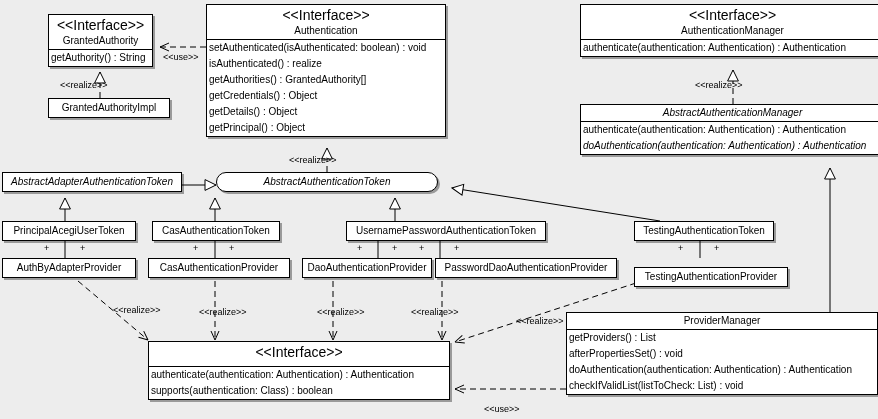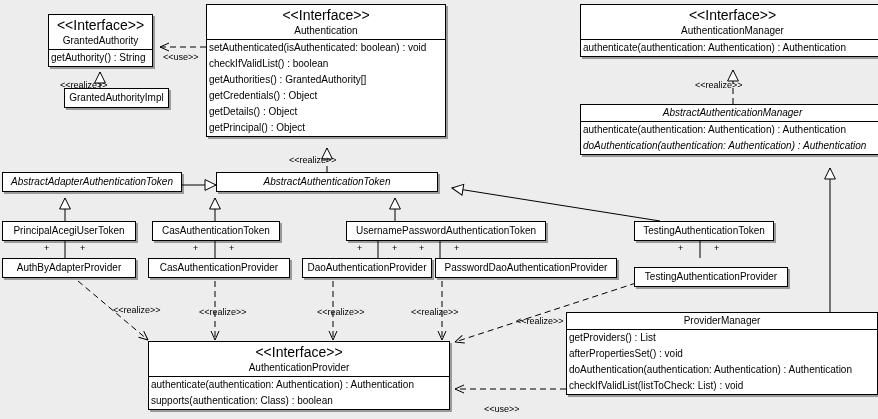--- a/index.html
+++ b/index.html
@@ -180,34 +180,34 @@
   <div class="node" style="left:48px; top:14px; width:105px;">
     <div class="nhead">
       <span class="stereo">&lt;&lt;Interface&gt;&gt;</span>
       <span class="cname">GrantedAuthority</span>
     </div>
     <div class="nbody">
       <div class="member">getAuthority() : String</div>
     </div>
   </div>
 
-  <div class="node simple" style="left:48px; top:88px; width:105px;margin-left:16px;">
+  <div class="node simple" style="left:48px; top:98px; width:122px;">
     <div class="nhead">
       <span class="cname">GrantedAuthorityImpl</span>
     </div>
   </div>
 
   <div class="node" style="left:206px; top:4px; width:240px;">
     <div class="nhead">
       <span class="stereo">&lt;&lt;Interface&gt;&gt;</span>
       <span class="cname">Authentication</span>
     </div>
     <div class="nbody">
       <div class="member">setAuthenticated(isAuthenticated: boolean) : void</div>
-      <div class="member">checkIfValidList() : boolean</div>
+      <div class="member">isAuthenticated() : realize</div>
       <div class="member">getAuthorities() : GrantedAuthority[]</div>
       <div class="member">getCredentials() : Object</div>
       <div class="member">getDetails() : Object</div>
       <div class="member">getPrincipal() : Object</div>
     </div>
   </div>
 
   <div class="node" style="left:580px; top:4px; width:305px;">
     <div class="nhead">
       <span class="stereo">&lt;&lt;Interface&gt;&gt;</span>
@@ -227,21 +227,21 @@
       <div class="member abstract">doAuthentication(authentication: Authentication) : Authentication</div>
     </div>
   </div>
 
   <div class="node simple" style="left:2px; top:172px; width:180px;">
     <div class="nhead">
       <span class="cname abstract">AbstractAdapterAuthenticationToken</span>
     </div>
   </div>
 
-  <div class="node simple" style="left:216px; top:172px; width:222px;">
+  <div class="node simple" style="left:216px; top:172px; width:222px;border-radius:10px;">
     <div class="nhead">
       <span class="cname abstract">AbstractAuthenticationToken</span>
     </div>
   </div>
 
   <div class="node simple" style="left:2px; top:221px; width:134px;">
     <div class="nhead">
       <span class="cname">PrincipalAcegiUserToken</span>
     </div>
   </div>
@@ -290,21 +290,20 @@
 
   <div class="node simple" style="left:634px; top:267px; width:154px;">
     <div class="nhead">
       <span class="cname">TestingAuthenticationProvider</span>
     </div>
   </div>
 
   <div class="node" style="left:148px; top:341px; width:302px;">
     <div class="nhead">
       <span class="stereo">&lt;&lt;Interface&gt;&gt;</span>
-      <span class="cname">AuthenticationProvider</span>
     </div>
     <div class="nbody">
       <div class="member">authenticate(authentication: Authentication) : Authentication</div>
       <div class="member">supports(authentication: Class) : boolean</div>
     </div>
   </div>
 
   <div class="node" style="left:566px; top:312px; width:312px;">
     <div class="nhead">
       <span class="cname">ProviderManager</span>

